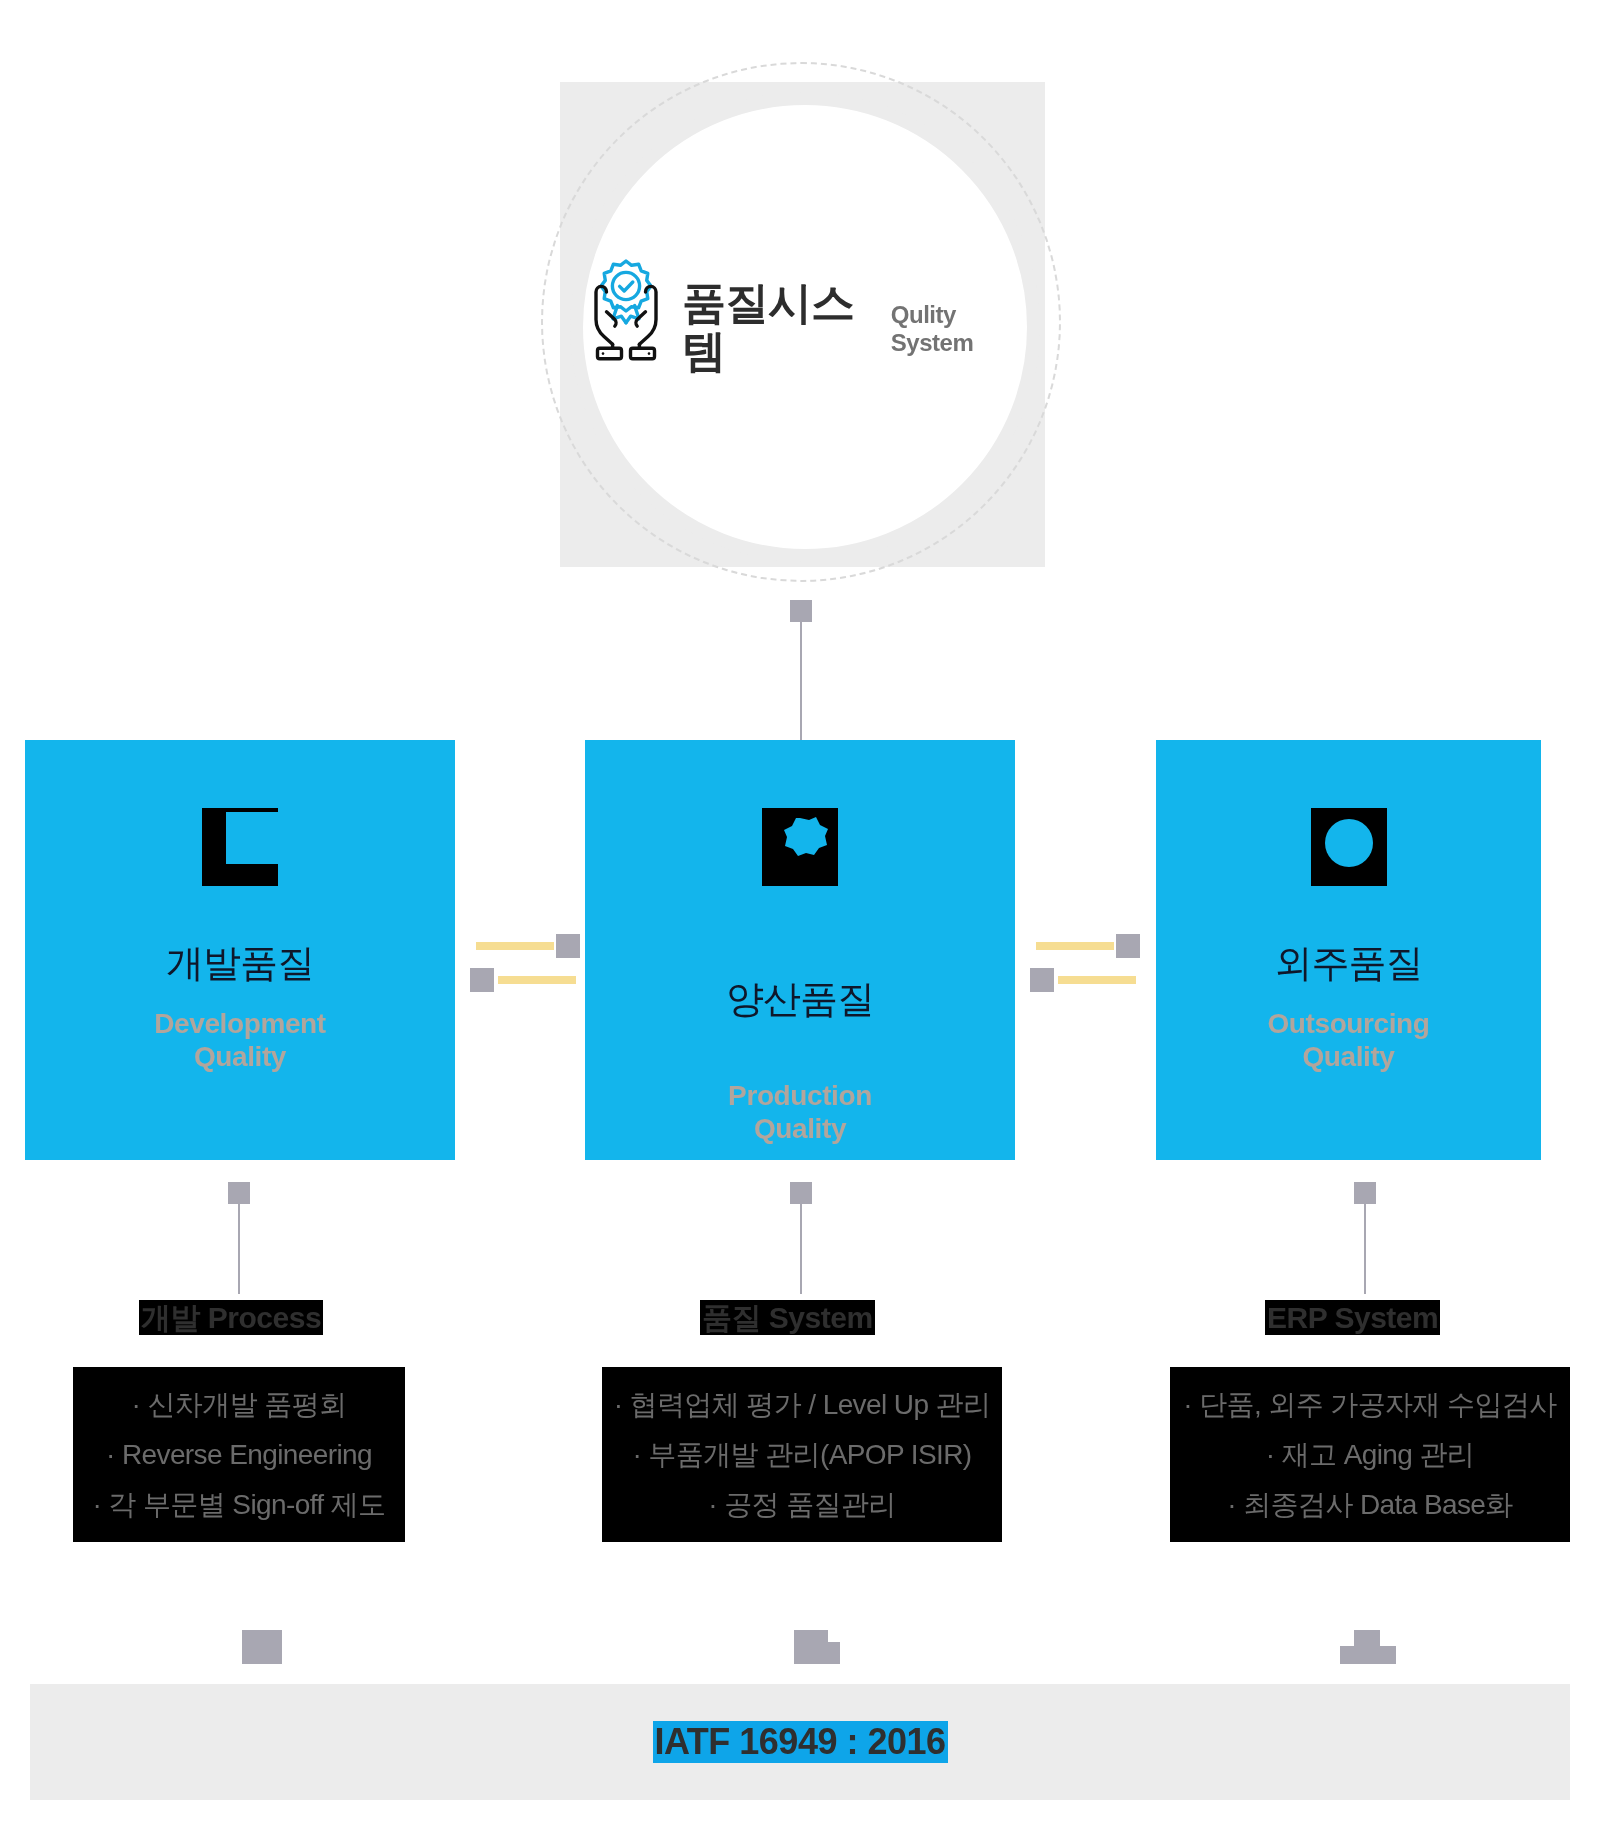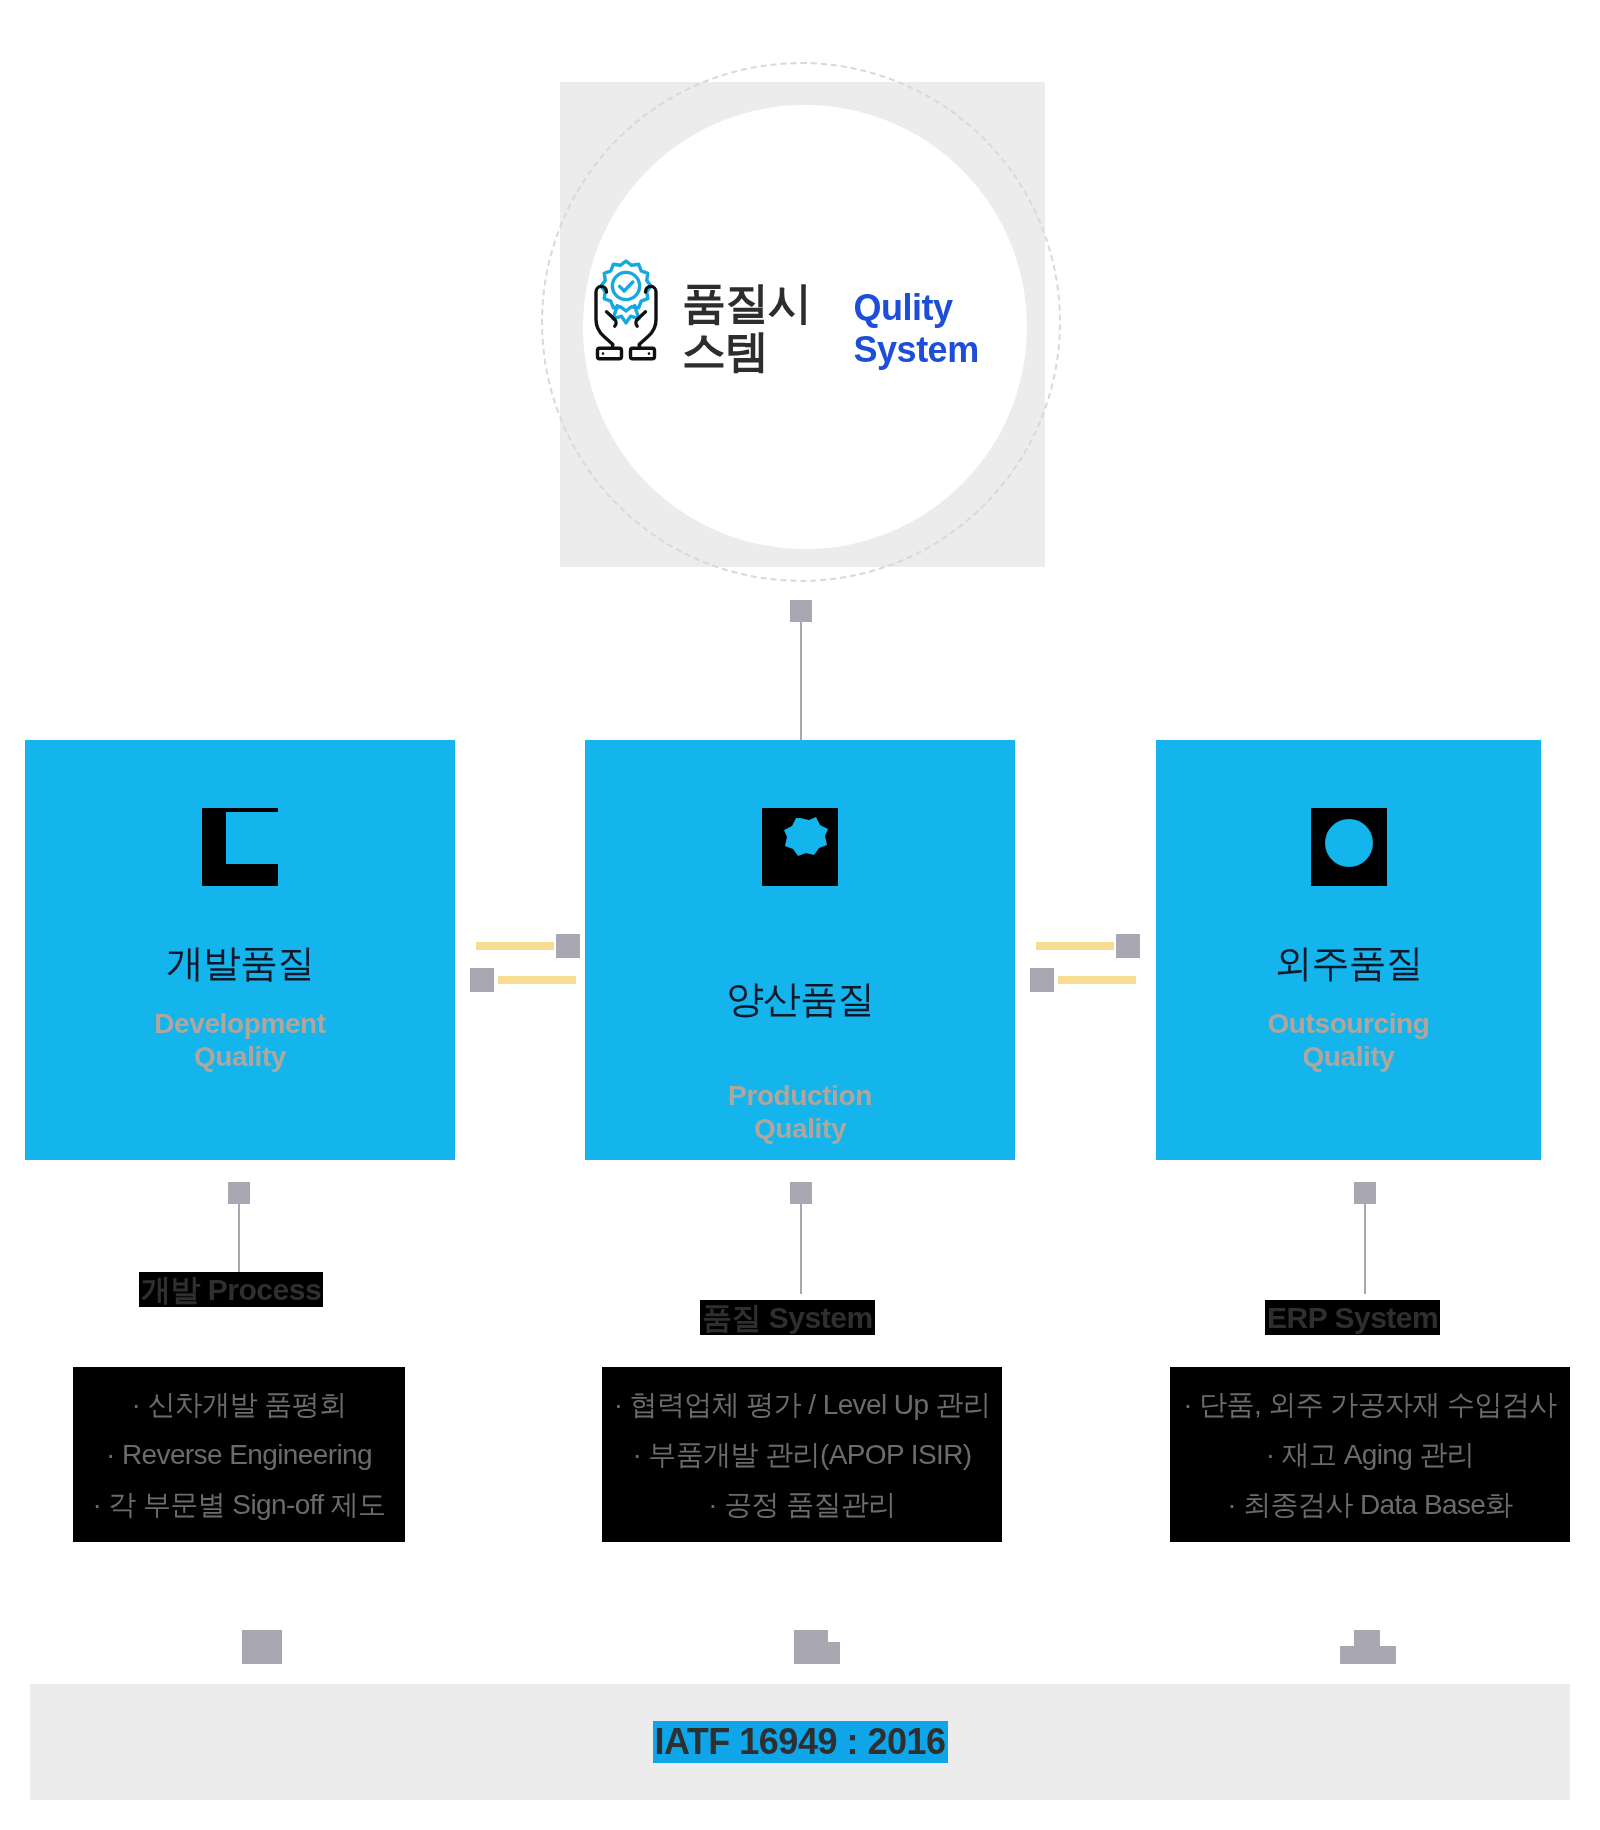--- a/index.html
+++ b/index.html
@@ -64,23 +64,23 @@
   }
   #hero-icon { margin-bottom: 24px; }
   #hero-title {
     font-size: 44px;
     font-weight: 700;
     color: #2d2d2d;
     letter-spacing: -1px;
     line-height: 1.1;
   }
   #hero-subtitle {
-    font-size: 36px;
+    font-size: 24px;
     font-weight: 600;
-    color: #1d4ed8;
+    color: #737373;
     margin-top: 4px;
     letter-spacing: -0.5px;
   }
 
   
   .v-connector { position: absolute; }
   .v-connector .cap {
     position: absolute;
     left: 0; top: 0;
     width: 22px; height: 22px;
@@ -314,21 +314,21 @@
 </div>
 <div class="down-connector" style="left:790px; top:1182px;">
   <div class="cap"></div>
   <div class="stem" style="height:90px;"></div>
 </div>
 <div class="down-connector" style="left:1354px; top:1182px;">
   <div class="cap"></div>
   <div class="stem" style="height:90px;"></div>
 </div>
 
-<div class="sub-head" style="left:139px; top:1272px;">개발 Process</div>
+<div class="sub-head" style="left:139px; top:1300px;">개발 Process</div>
 <div class="sub-head" style="left:700px; top:1300px;">품질 System</div>
 <div class="sub-head" style="left:1265px; top:1300px;">ERP System</div>
 
 <div class="detail-panel" style="left:73px; top:1367px; width:332px; height:175px;">
   <div class="row">· 신차개발 품평회</div>
   <div class="row">· Reverse Engineering</div>
   <div class="row">· 각 부문별 Sign-off 제도</div>
 </div>
 
 <div class="detail-panel" style="left:602px; top:1367px; width:400px; height:175px;">

